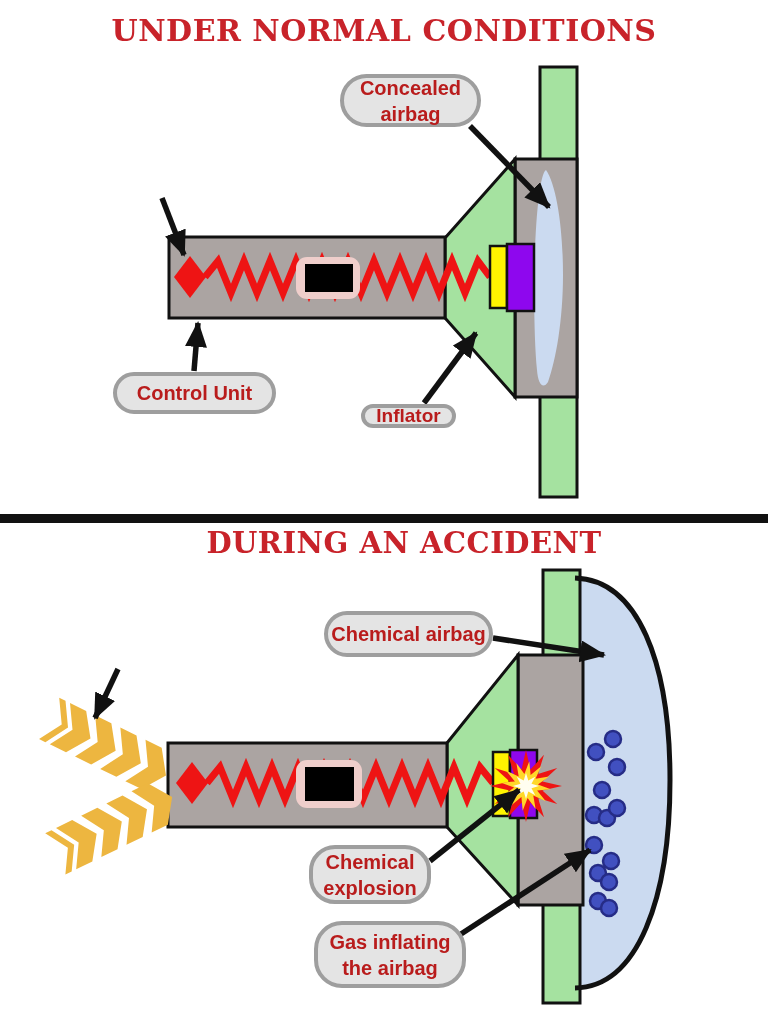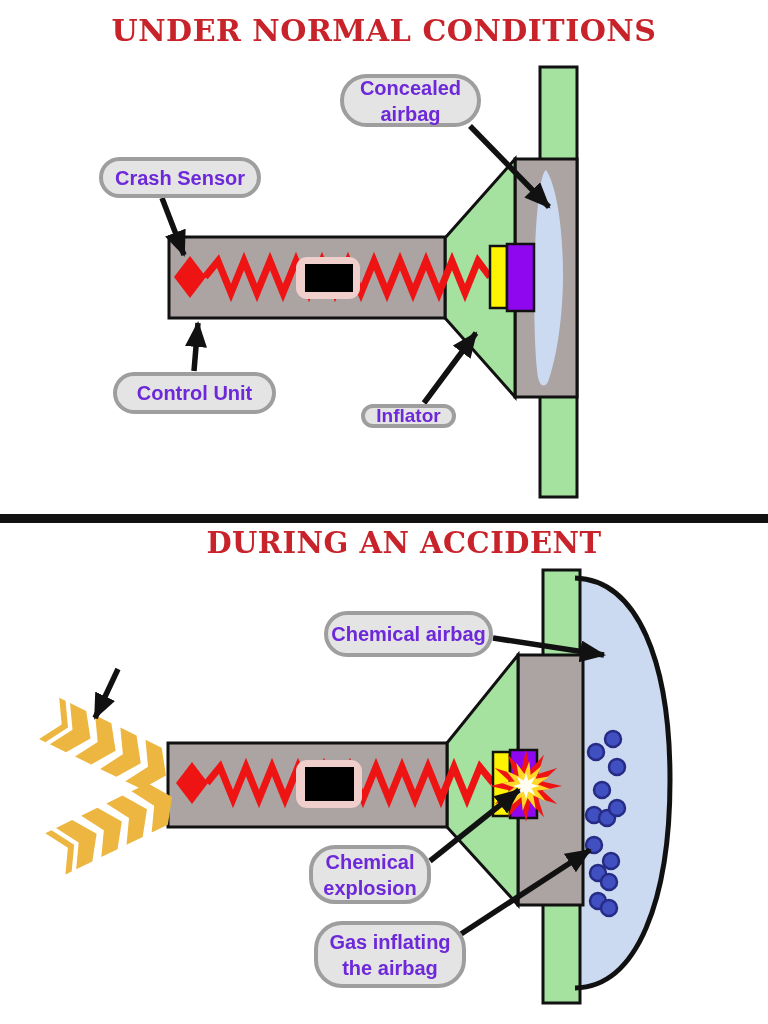--- a/index.html
+++ b/index.html
@@ -4,21 +4,21 @@
 <style>
   html,body{margin:0;padding:0;background:#ffffff;}
   .stage{position:relative;width:768px;height:1024px;background:#ffffff;overflow:hidden;
          font-family:"Liberation Sans",sans-serif;}
   .stage svg{position:absolute;left:0;top:0;}
   .title{position:absolute;left:0;right:0;text-align:center;margin:0;
          font-family:"DejaVu Serif",serif;font-weight:bold;}
   .title.top{top:13px;font-size:30px;letter-spacing:.5px;}
   .title.bottom{top:526px;font-size:29px;letter-spacing:.5px;}
   .pill{position:absolute;display:flex;align-items:center;justify-content:center;
-        text-align:center;font-weight:bold;font-size:20px;line-height:1.3;color:#6d28d9;
+        text-align:center;font-weight:bold;font-size:20px;line-height:1.3;color:#b91c1c;
         background:#e4e4e4;border:4px solid #9e9e9e;box-sizing:border-box;}
 </style>
 </head>
 <body>
 
 <div class="stage">
 
 <svg width="768" height="1024" viewBox="0 0 768 1024">
   <defs>
     <marker id="ah" markerUnits="userSpaceOnUse" markerWidth="28" markerHeight="24" refX="24" refY="11" orient="auto">
@@ -132,21 +132,20 @@
     <line x1="493" y1="638" x2="604" y2="655" stroke="#111111" stroke-width="5.5" marker-end="url(#ah)"></line>
     <line x1="430" y1="861" x2="519" y2="790" stroke="#111111" stroke-width="5.5" marker-end="url(#ah)"></line>
     <line x1="461" y1="934" x2="590" y2="850" stroke="#111111" stroke-width="5.5" marker-end="url(#ah)"></line>
   </g>
 </svg>
 
 <h1 class="title top" style="color: rgb(200, 35, 42);">UNDER NORMAL CONDITIONS</h1>
 <h1 class="title bottom" style="color: rgb(200, 35, 42); padding-left: 40px;">DURING AN ACCIDENT</h1>
 
 <div class="pill" style="left: 340px; top: 74px; width: 141px; height: 53px; border-radius: 27px; background: rgb(228, 228, 228); border-color: rgb(158, 158, 158);">Concealed airbag</div>
-<div class="pill" style="left: 99px; top: 157px; width: 162px; height: 41px; border-radius: 21px; background: rgb(228, 228, 228); border-color: rgb(158, 158, 158);">Crash Sensor</div>
 <div class="pill" style="left: 113px; top: 372px; width: 163px; height: 42px; border-radius: 21px; background: rgb(228, 228, 228); border-color: rgb(158, 158, 158);">Control Unit</div>
 <div class="pill" style="left: 361px; top: 404px; width: 95px; height: 24px; border-radius: 20px; font-size: 19px; background: rgb(228, 228, 228); border-color: rgb(158, 158, 158);">Inflator</div>
 
 <div class="pill" style="left: 324px; top: 611px; width: 169px; height: 46px; border-radius: 23px; background: rgb(228, 228, 228); border-color: rgb(158, 158, 158);">Chemical airbag</div>
 <div class="pill" style="left: 309px; top: 834px; width: 122px; height: 59px; border-radius: 26px; background: rgb(228, 228, 228); border-color: rgb(158, 158, 158); margin-top: 11px;">Chemical explosion</div>
 <div class="pill" style="left: 314px; top: 921px; width: 152px; height: 67px; border-radius: 28px; background: rgb(228, 228, 228); border-color: rgb(158, 158, 158);">Gas inflating the airbag</div>
 
 </div>
 
 </body></html>

